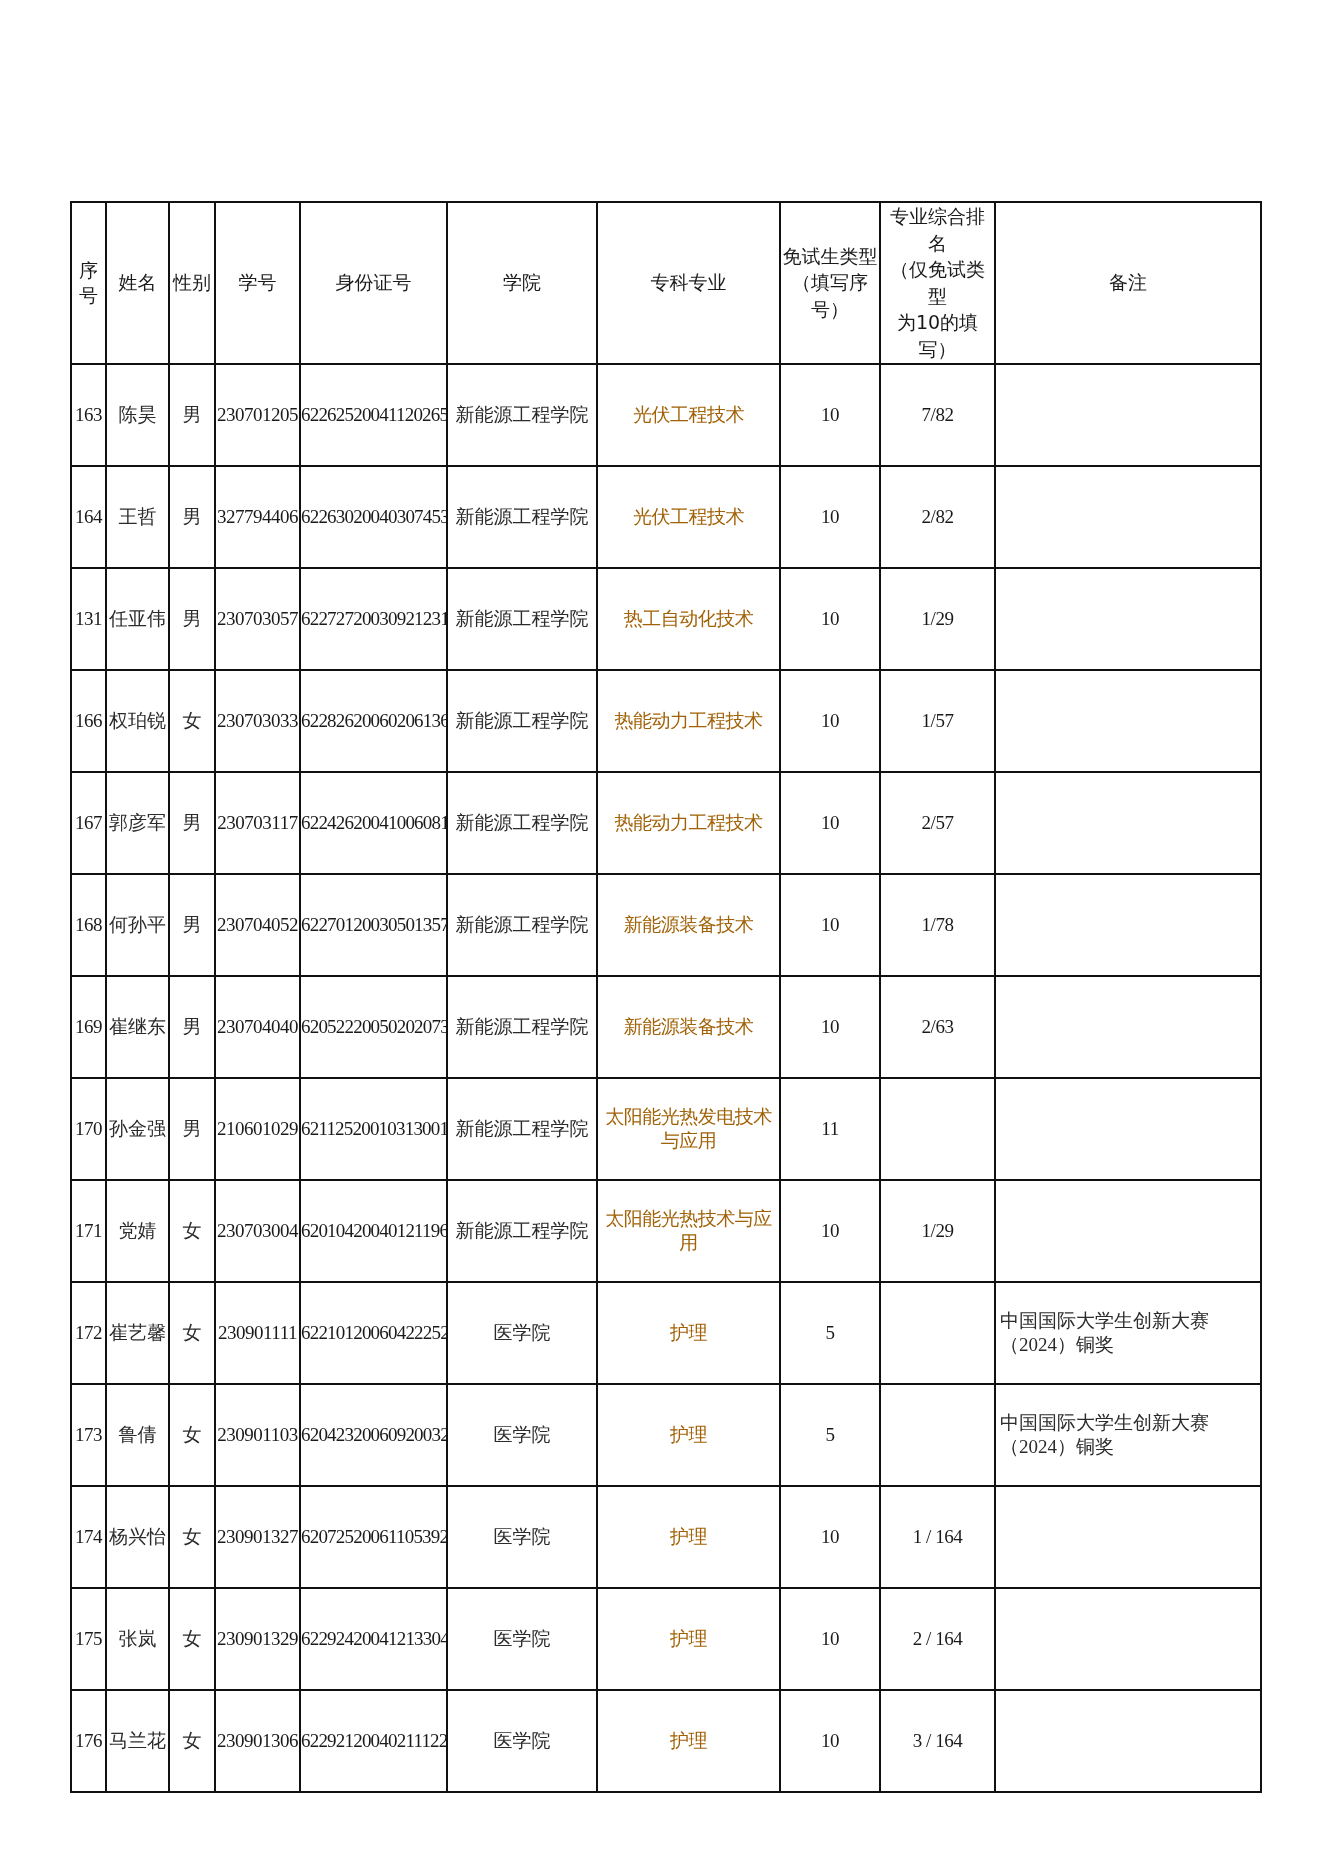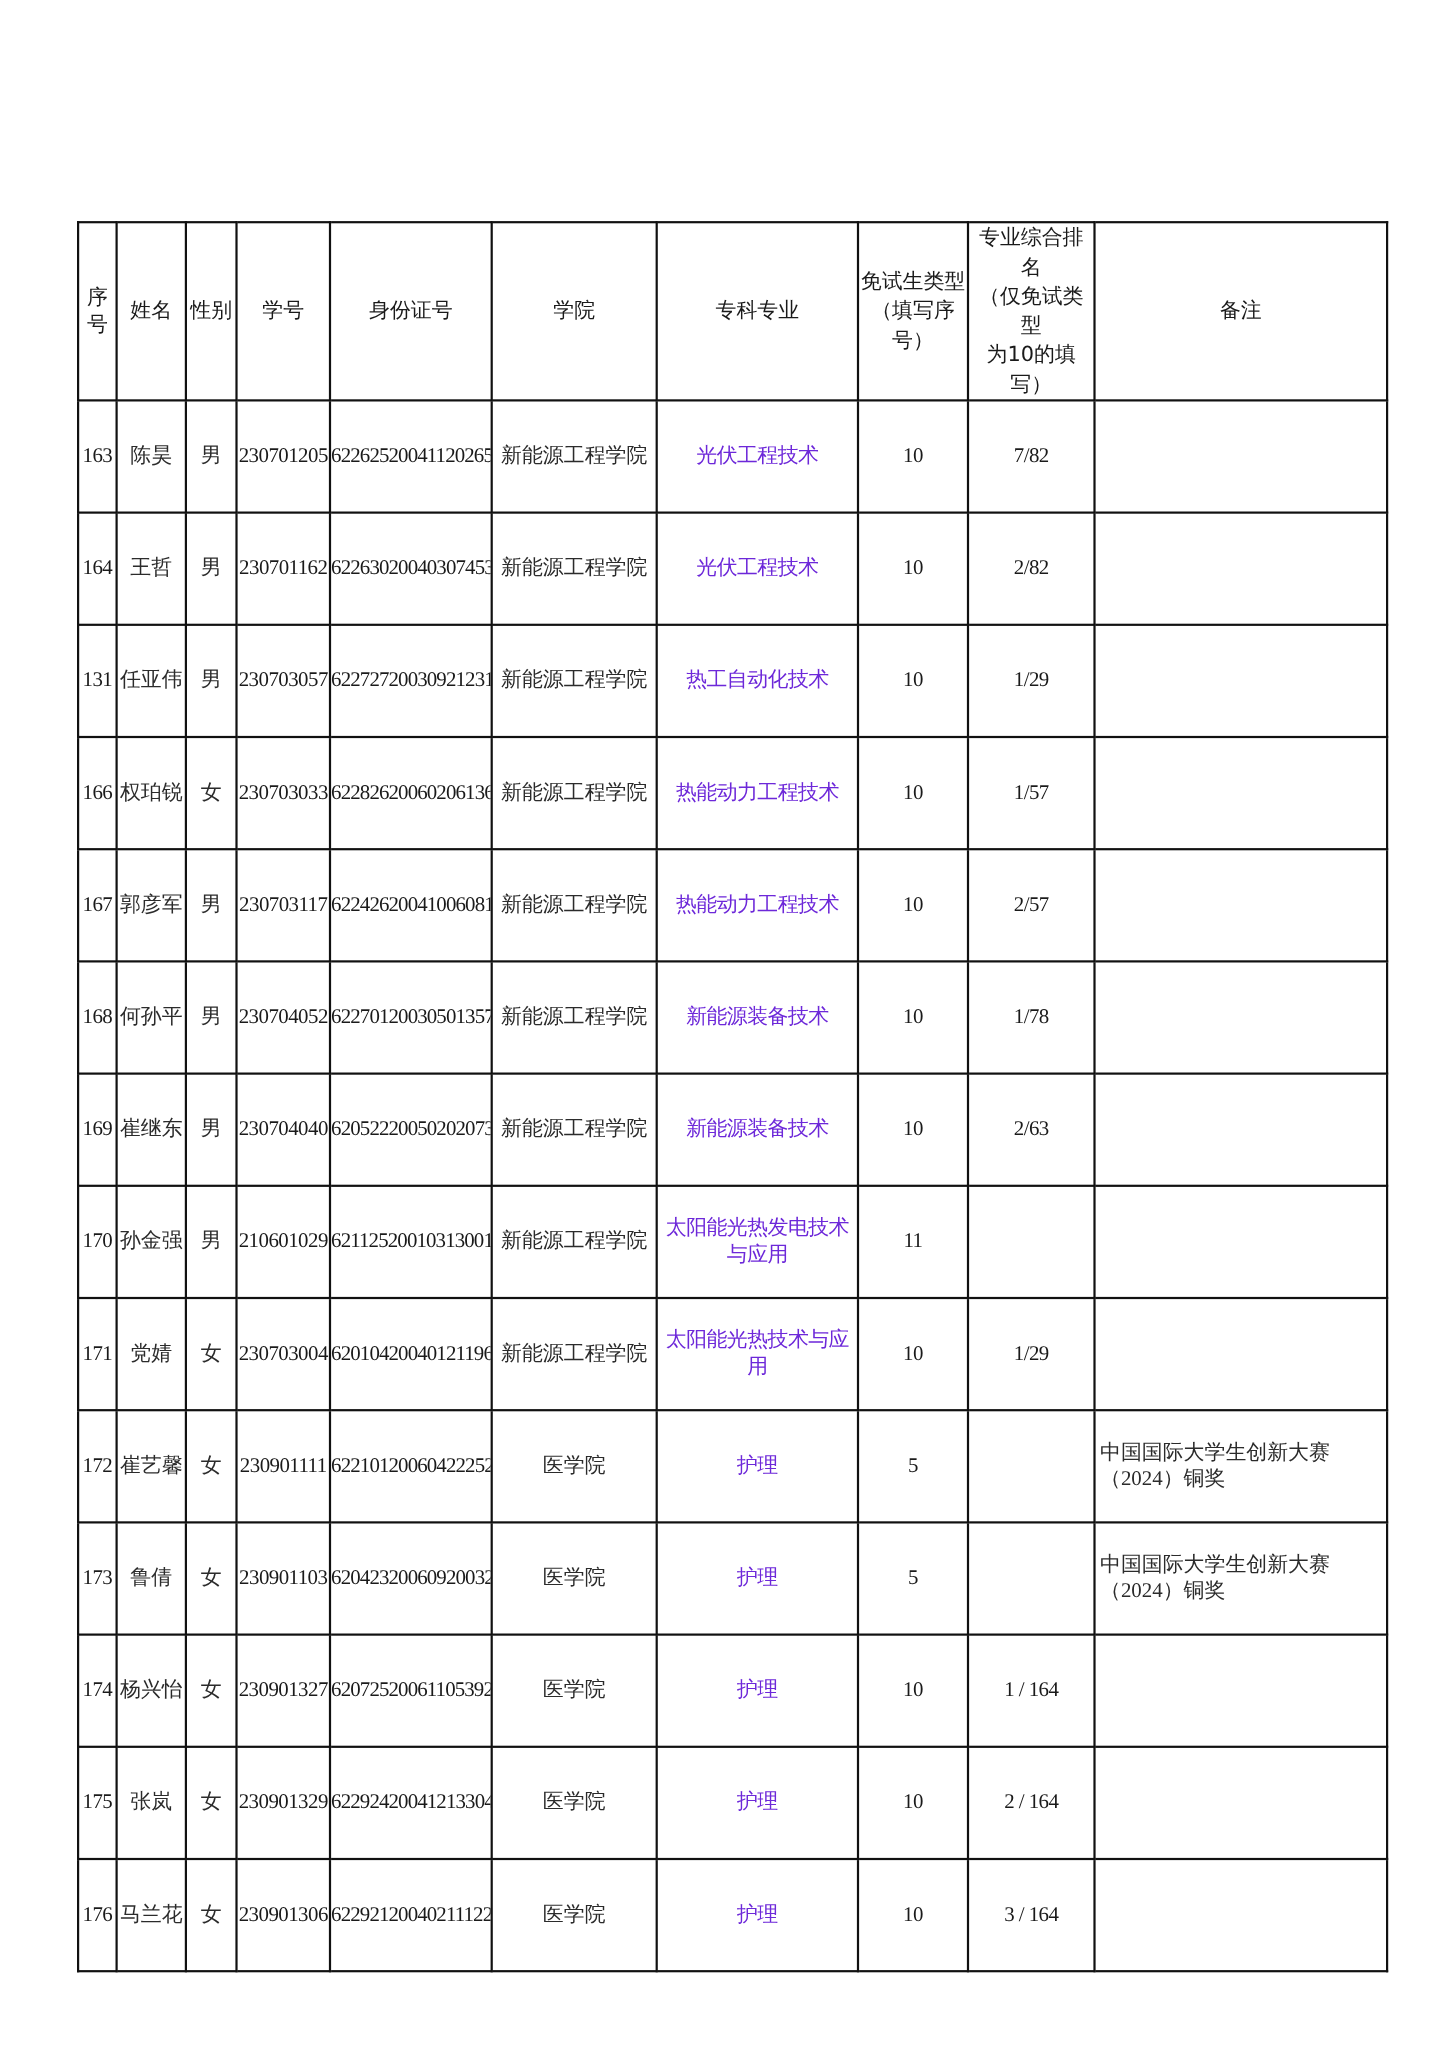--- a/index.html
+++ b/index.html
@@ -57,21 +57,21 @@
     }
     .cjk {
       font-family: "DejaVu Sans", "Liberation Sans", sans-serif;
       font-size: 19px;
       color: #2b2b2b;
       margin-top: 23px;
     }
     .cjk-sm {
       font-family: "DejaVu Sans", "Liberation Sans", sans-serif;
       font-size: 17px;
-      color: #6d28d9;
+      color: #a16207;
       letter-spacing: -0.5px;
     }
     .vertical-head {
       display: inline-block;
       width: 1em;
       line-height: 1.3;
       word-break: break-all;
     }
     .remark {
       text-align: left !important;
@@ -134,21 +134,21 @@
           <td class="cjk">新能源工程学院</td>
           <td class="cjk-sm">光伏工程技术</td>
           <td class="num">10</td>
           <td class="num">7/82</td>
           <td class="remark"></td>
         </tr>
         <tr>
           <td class="num">164</td>
           <td class="cjk">王哲</td>
           <td class="cjk">男</td>
-          <td class="num">230701162</td>
+          <td class="num">327794406</td>
           <td class="idnum">622630200403074538</td>
           <td class="cjk">新能源工程学院</td>
           <td class="cjk-sm">光伏工程技术</td>
           <td class="num">10</td>
           <td class="num">2/82</td>
           <td class="remark"></td>
         </tr>
         <tr>
           <td class="num">131</td>
           <td class="cjk">任亚伟</td>

